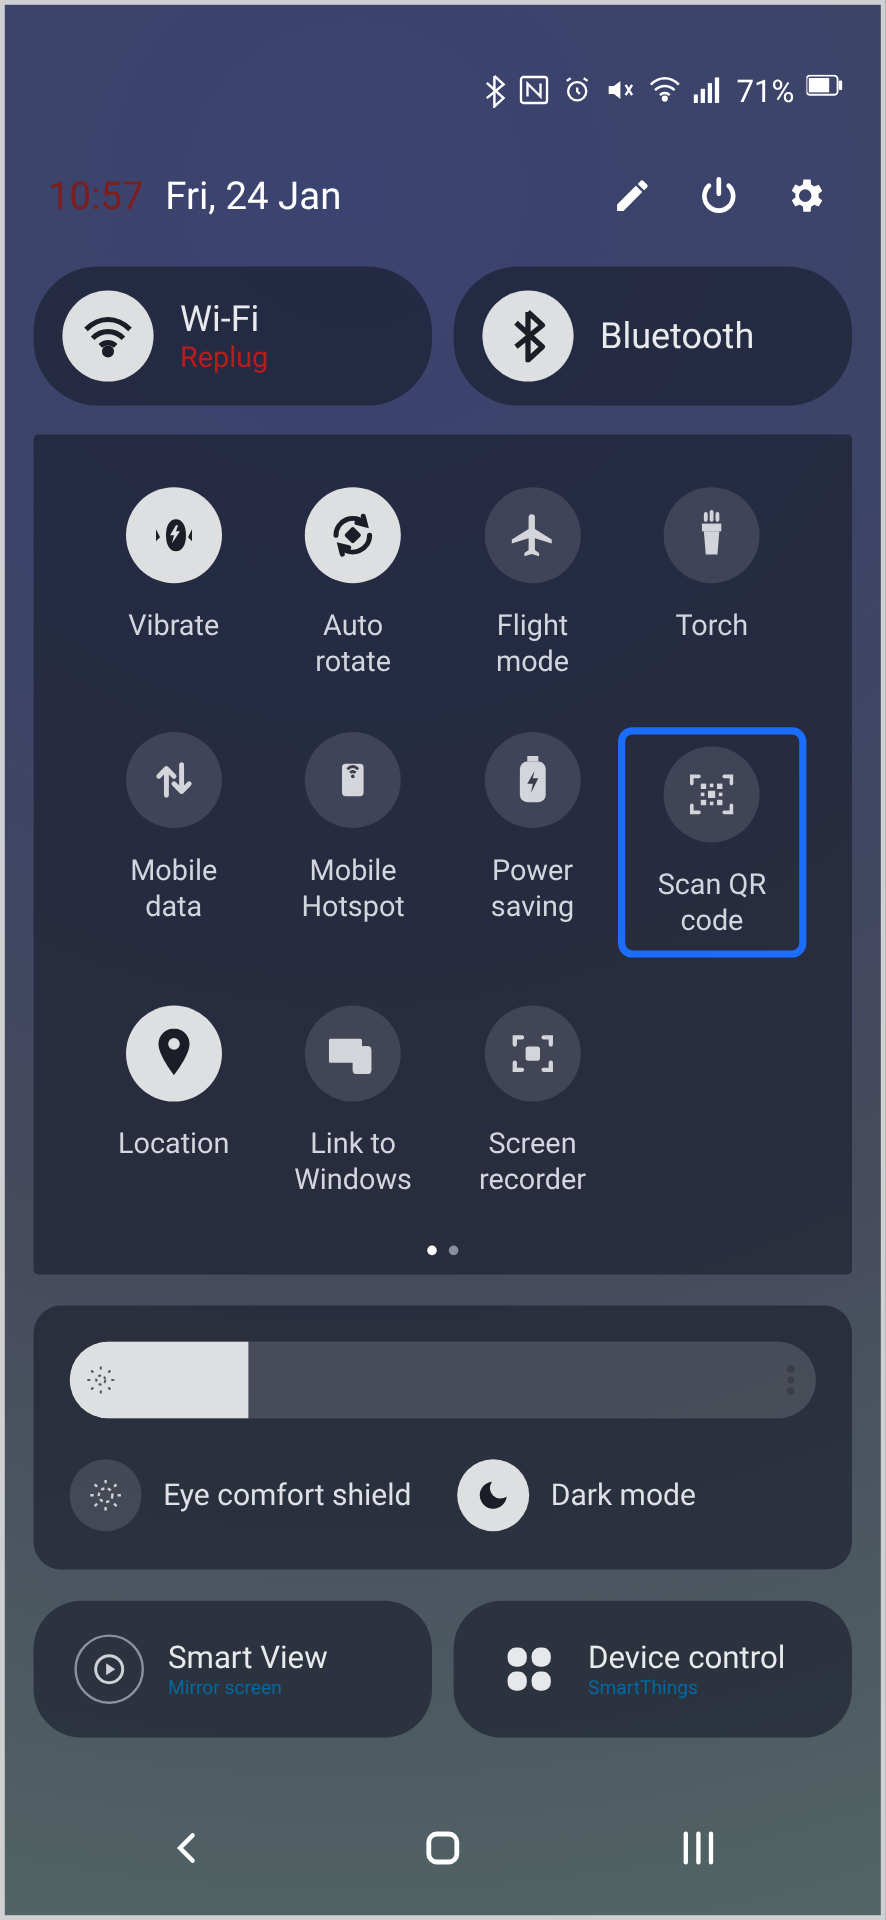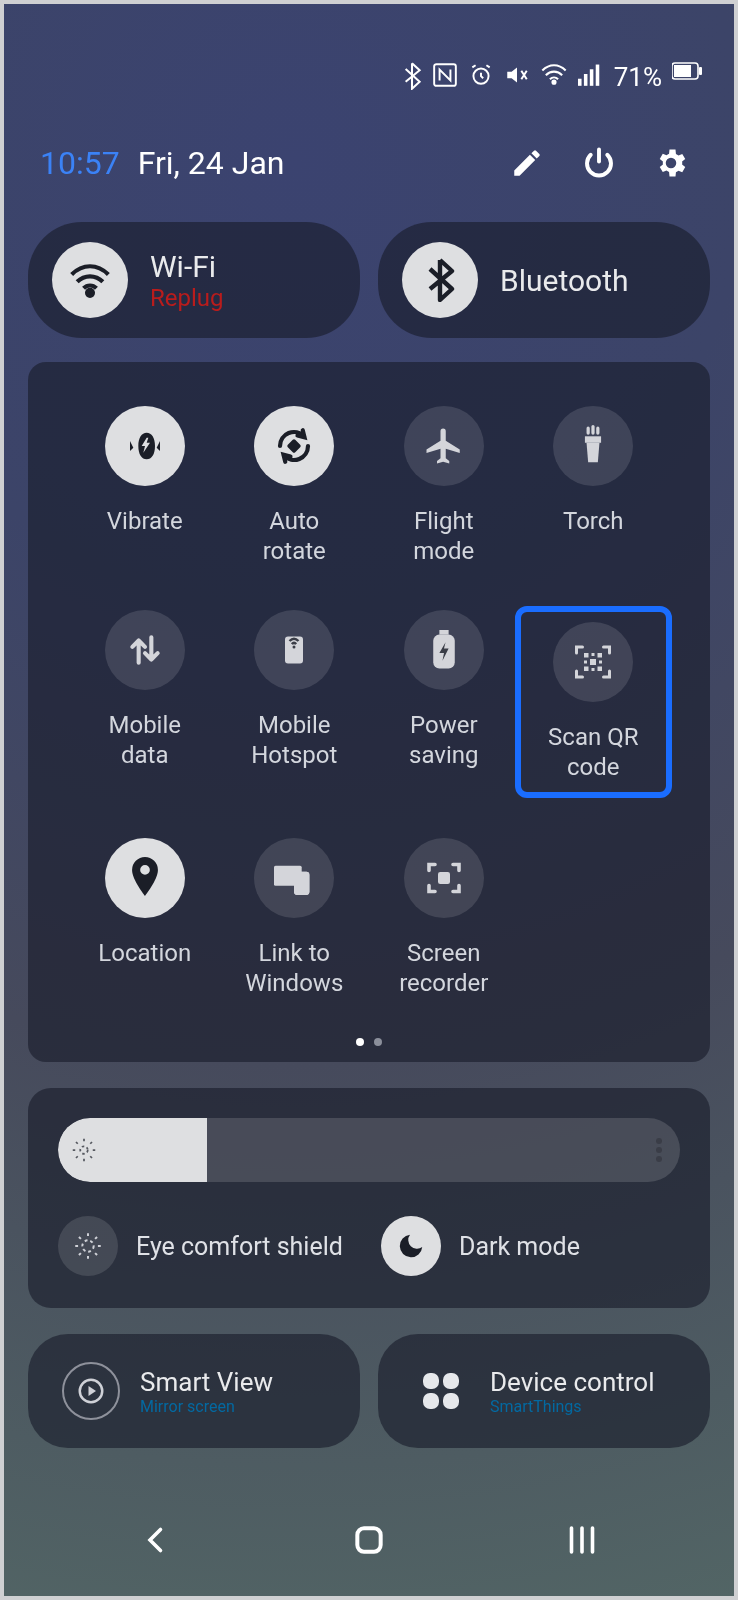--- a/index.html
+++ b/index.html
@@ -19,28 +19,28 @@
     padding: 58px 32px 14px; gap:10px;
     font-size:25px; color:#fff;
   }
   .statusbar .sicon { display:flex;align-items:center;justify-content:center; }
 
   
   .header {
     display:flex;align-items:center;gap:18px;
     padding: 30px 36px 32px;
   }
-  .header .time { font-size:32px; font-weight:400; color:#3b82f6;}
+  .header .time { font-size:32px; font-weight:400; color:#7f1d1d;}
   .header .date { font-size:32px; font-weight:400; color:#fff;}
   .header .spacer { flex:1; }
   .header .haction { width:54px;height:54px;display:flex;align-items:center;justify-content:center;color:#fff; }
 
   .panel, .panel-sm {
     background: rgba(24,28,42,0.62);
-    border-radius: 18px;
+    border-radius: 4px;
     margin: 0 24px;
   }
 
   
   .toprow { display:flex; gap:18px; padding: 0 24px 24px; }
   .bigtoggle {
     flex:1; display:flex; align-items:center; gap:22px;
     background: rgba(24,28,42,0.62);
     border-radius: 54px;
     padding: 20px 24px;

